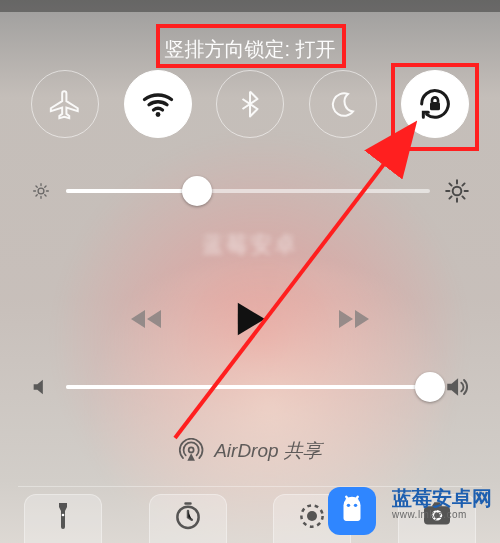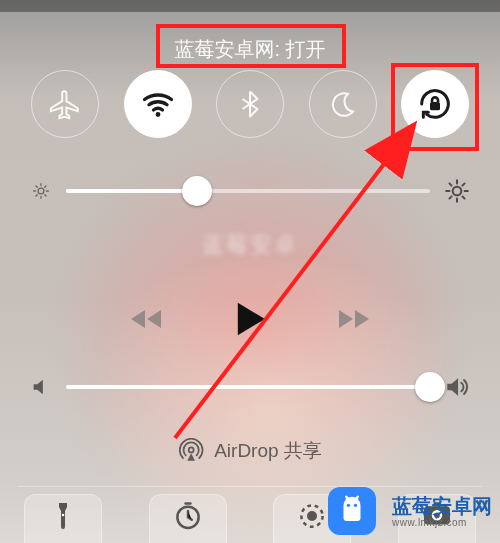--- a/index.html
+++ b/index.html
@@ -29,46 +29,46 @@
 .slider .endcap svg{display:block;}
 
 .nowplay{position:absolute;left:0;right:0;top:230px;display:flex;justify-content:center;}
 .nowplay span{color:rgba(255,255,255,.6);font-size:22px;letter-spacing:2px;filter:blur(2.5px);}
 
 .transport{position:absolute;left:0;right:0;top:300px;display:flex;justify-content:center;align-items:center;gap:64px;}
 .transport .tbtn{display:flex;align-items:center;justify-content:center;}
 
 .slider.volume{top:374px;}
 
-.airdrop{position:absolute;left:50%;top:438px;transform:translateX(-50%);display:flex;align-items:flex-start;gap:10px;color:rgba(70,70,70,.85);font-size:19px;}
+.airdrop{position:absolute;left:50%;top:438px;transform:translateX(-50%);display:flex;align-items:flex-start;gap:10px;color:rgba(70,70,70,.85);font-size:19px;font-style:italic;}
 .airdrop .ic{width:26px;height:26px;}
 
 .chic-sep{position:absolute;left:18px;right:18px;top:486px;height:1px;background:rgba(255,255,255,.35);}
 .chicrow{position:absolute;left:0;right:0;top:494px;display:flex;justify-content:space-between;padding:0 24px;}
 .chic{width:76px;height:44px;border-radius:12px 12px 4px 4px;background:rgba(255,255,255,.25);border:1px solid rgba(255,255,255,.35);display:flex;align-items:flex-start;justify-content:center;padding-top:6px;}
 
-.wm{position:absolute;right:8px;bottom:8px;display:flex;align-items:center;gap:16px;margin-top:12px;}
+.wm{position:absolute;right:8px;bottom:8px;display:flex;align-items:flex-start;gap:16px;margin-top:12px;}
 .wm .bub{width:48px;height:48px;border-radius:12px;background:#2f86ff;display:flex;align-items:center;justify-content:center;}
 .wm .txt{display:flex;flex-direction:column;line-height:1.1;}
 .wm .t1{font-size:20px;font-weight:700;color:#1d5fb0;}
 .wm .t2{font-size:10px;color:#6a6a6a;letter-spacing:.5px;}
 
 .arrow{position:absolute;left:0;top:0;pointer-events:none;}
 </style>
 </head>
 <body>
 
 <div class="stage">
   <div class="bg"></div>
   <div class="bg-bloom1"></div>
   <div class="bg-bloom2"></div>
   <div class="frost"></div>
   <div class="bar"></div>
 
-  <div class="toast">蓝莓安卓网: 打开</div>
+  <div class="toast">竖排方向锁定: 打开</div>
   <div class="hl-toast"></div>
 
   <div class="toggles">
     <div class="tog">
       <svg width="34" height="34" viewBox="0 0 24 24">
           <path fill="none" stroke="rgba(255,255,255,.9)" stroke-width="1.4" d="M21 15l-8-5V4.5a1.5 1.5 0 0 0-3 0V10l-8 5v2l8-2.5V19l-2 1.5V22l3.5-1 3.5 1v-1.5L13 19v-4.5l8 2.5z"></path>
         </svg>
     </div>
     <div class="tog on">
       <svg width="36" height="36" viewBox="0 0 24 24">

